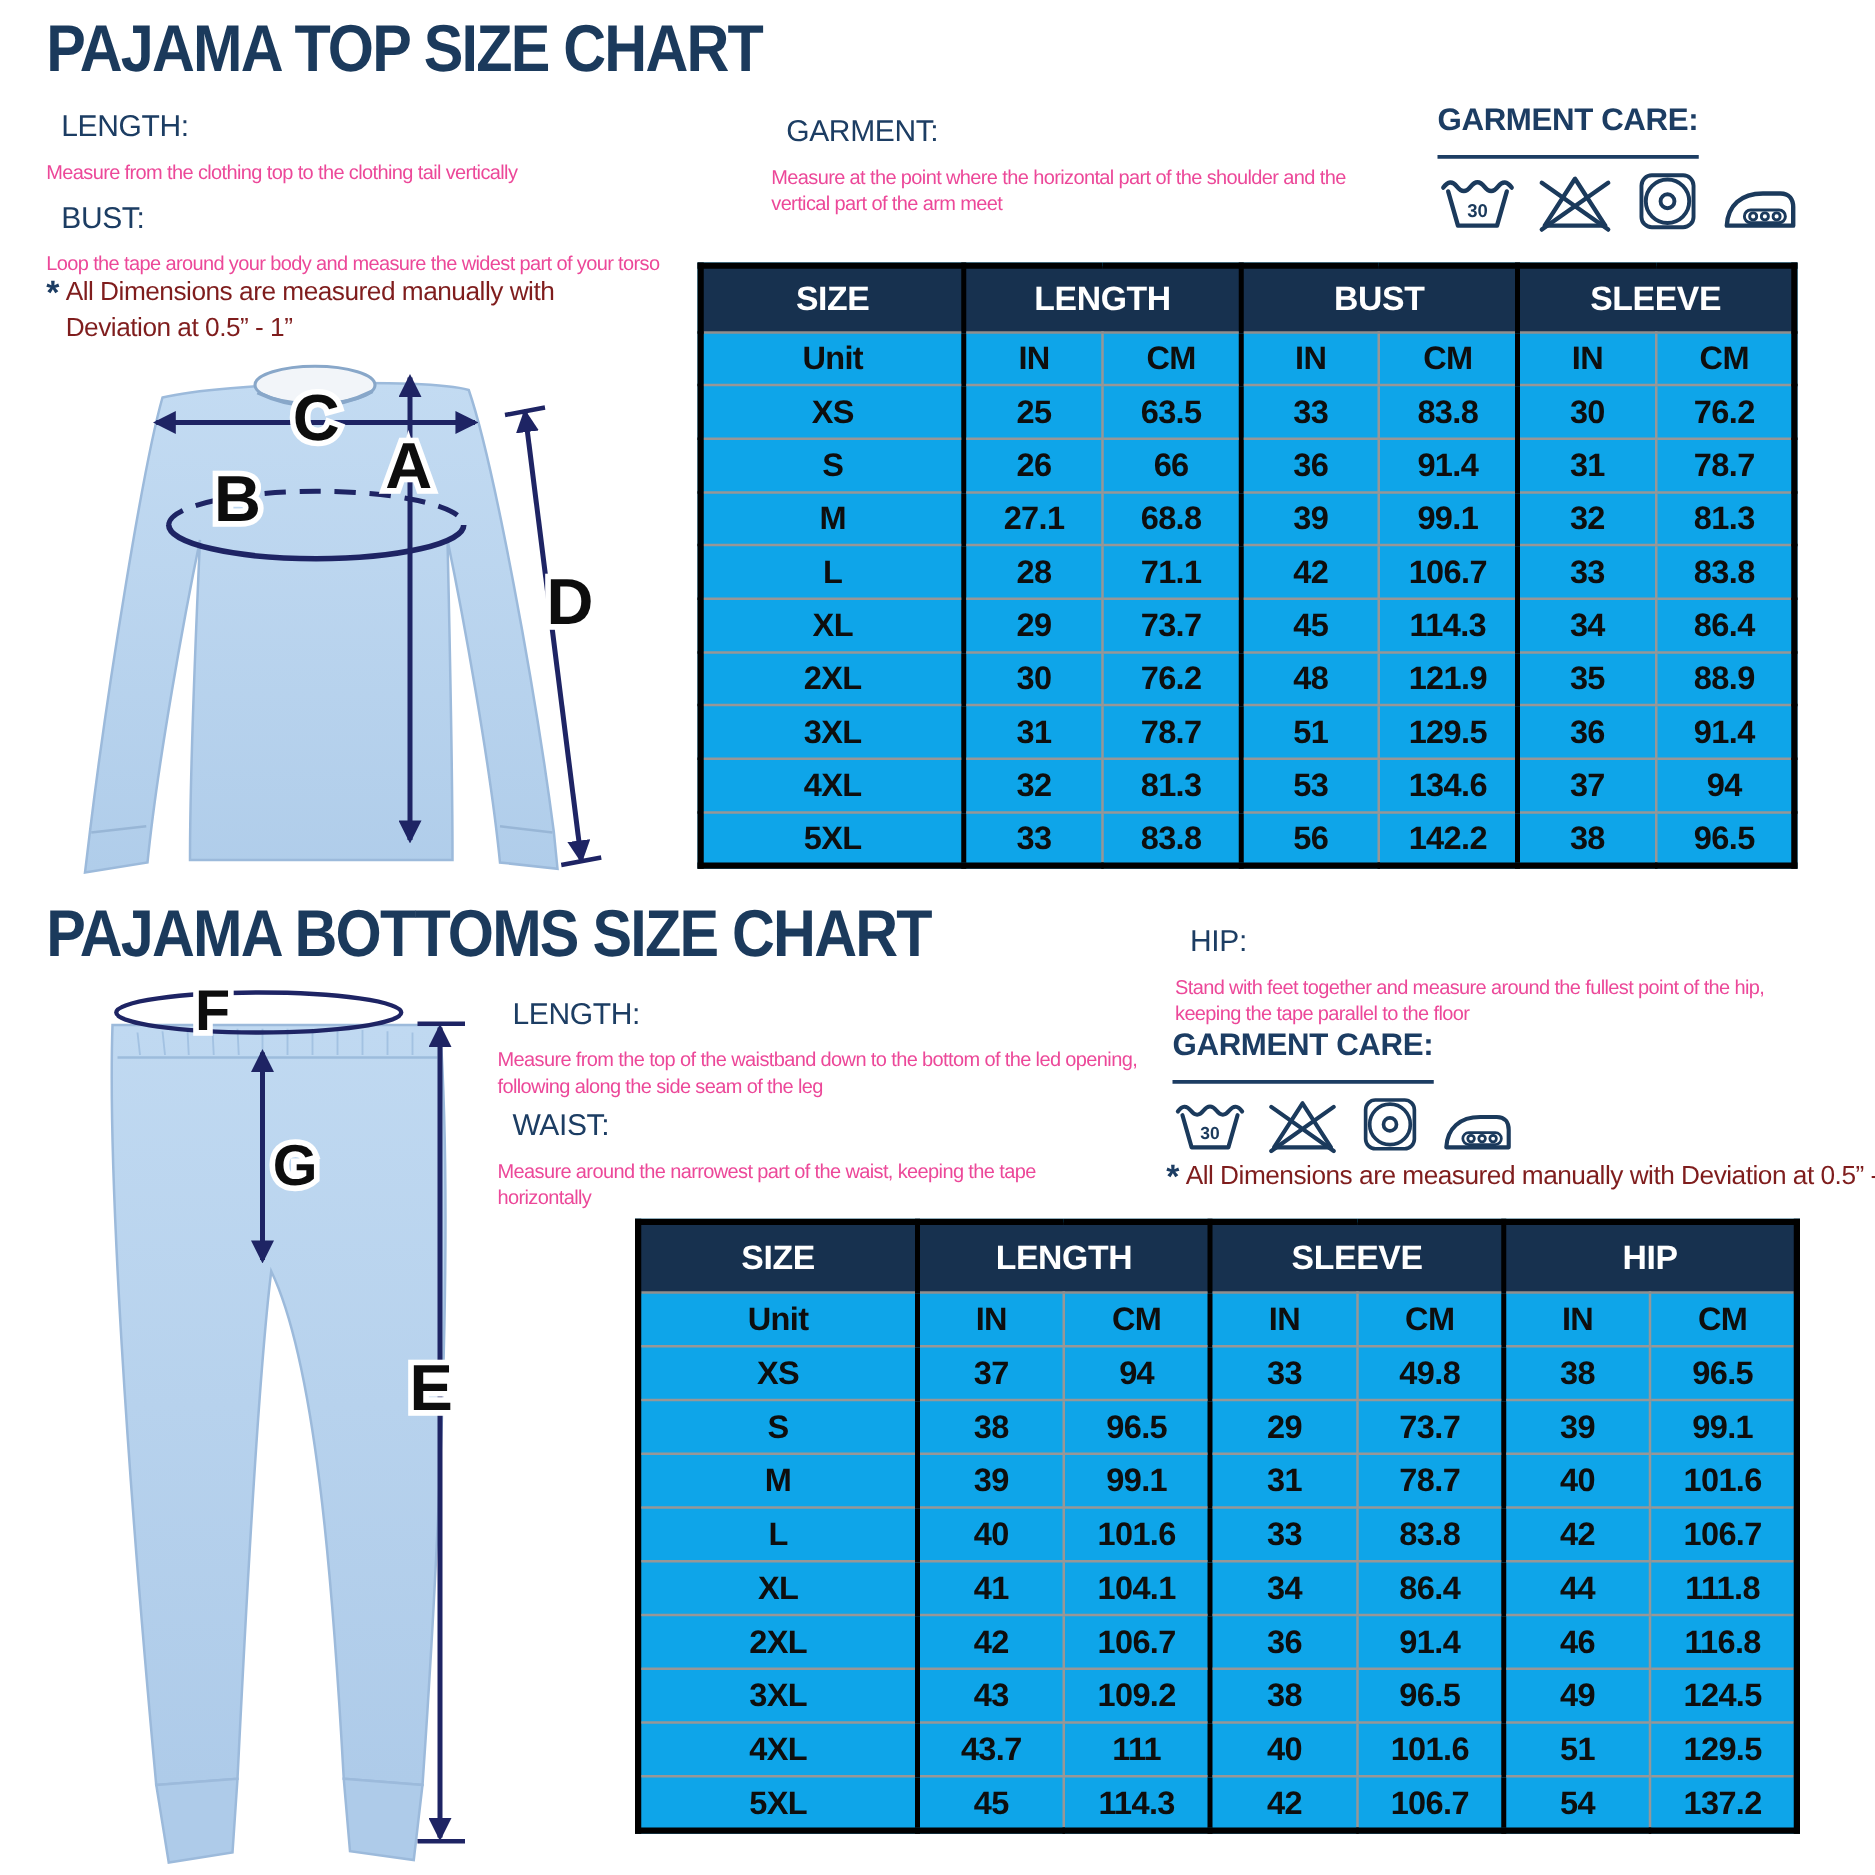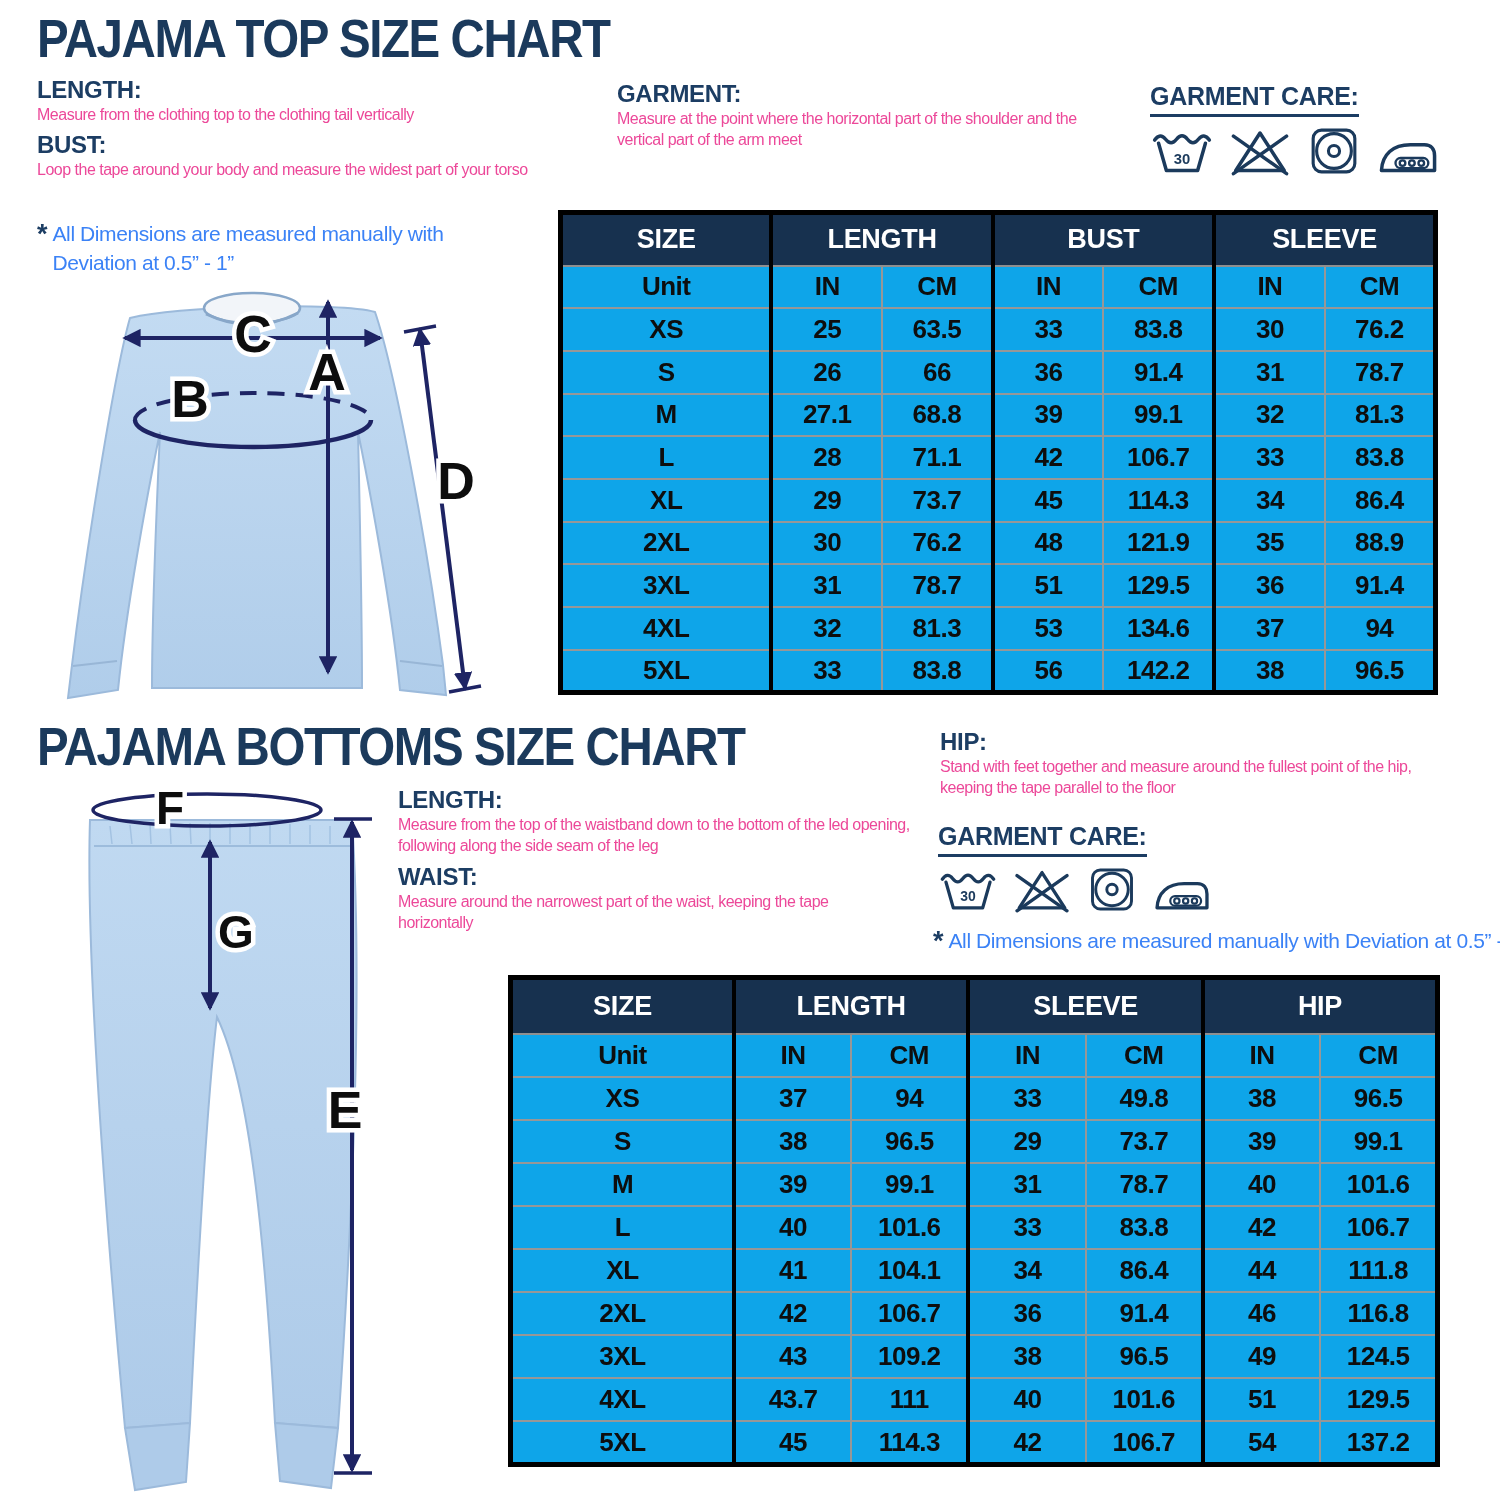--- a/index.html
+++ b/index.html
@@ -2,31 +2,31 @@
 <html><head>
 <meta charset="utf-8">
 <style>
   html,body{margin:0;padding:0;background:#ffffff;}
   #canvas{position:relative;width:1500px;height:1500px;background:#ffffff;overflow:hidden;
           font-family:"Liberation Sans",sans-serif;border-radius:21px;}
 
   .big-title{position:absolute;font-size:50px;font-weight:bold;color:#1b3a5c;
              letter-spacing:-1.5px;transform:scaleX(.95) scaleY(1.06);transform-origin:left top;white-space:nowrap;}
 
-  .h-label{font-weight:bold;color:#1c3d63;font-size:24px;letter-spacing:-0.3px;margin:0;}
+  .h-label{font-weight:normal;color:#1c3d63;font-size:24px;letter-spacing:-0.3px;margin:12px;}
   .body-text{font-size:16px;color:#ec4899;line-height:1.34;letter-spacing:-0.5px;margin:0 0 6px 0;}
   .nowrap{white-space:nowrap;}
 
   .note{position:absolute;display:flex;align-items:flex-start;}
   .note .star{color:#1c3d63;font-weight:bold;font-size:27px;line-height:1.1;margin-right:5px;}
-  .note .ntext{font-size:21px;color:#3b82f6;line-height:1.38;letter-spacing:-0.4px;}
+  .note .ntext{font-size:21px;color:#7f1d1d;line-height:1.38;letter-spacing:-0.4px;}
 
   .care-block{position:absolute;}
   .care-label{display:inline-block;font-weight:bold;color:#1c3d63;font-size:25px;letter-spacing:-0.3px;
-              border-bottom:3px solid #1c3d63;padding-bottom:3px;}
+              border-bottom:3px solid #1c3d63;padding-bottom:13px;}
   .care-icons{display:flex;gap:14px;margin-top:9px;align-items:flex-end;}
   .care-icons svg{display:block;}
 
   .size-table{position:absolute;border-collapse:collapse;table-layout:fixed;background:#0ea5e9;
               border:5px solid #000;}
   .size-table th{background:#17314f;color:#ffffff;font-size:27px;font-weight:bold;
                  border-left:4px solid #000;border-bottom:2px solid #8f8f8f;letter-spacing:-0.3px;}
   .size-table th:first-child{border-left:none;}
   .size-table td{border:2px solid #979797;text-align:center;vertical-align:middle;
                  font-size:26px;font-weight:bold;color:#0e0e0e;letter-spacing:-0.5px;}

